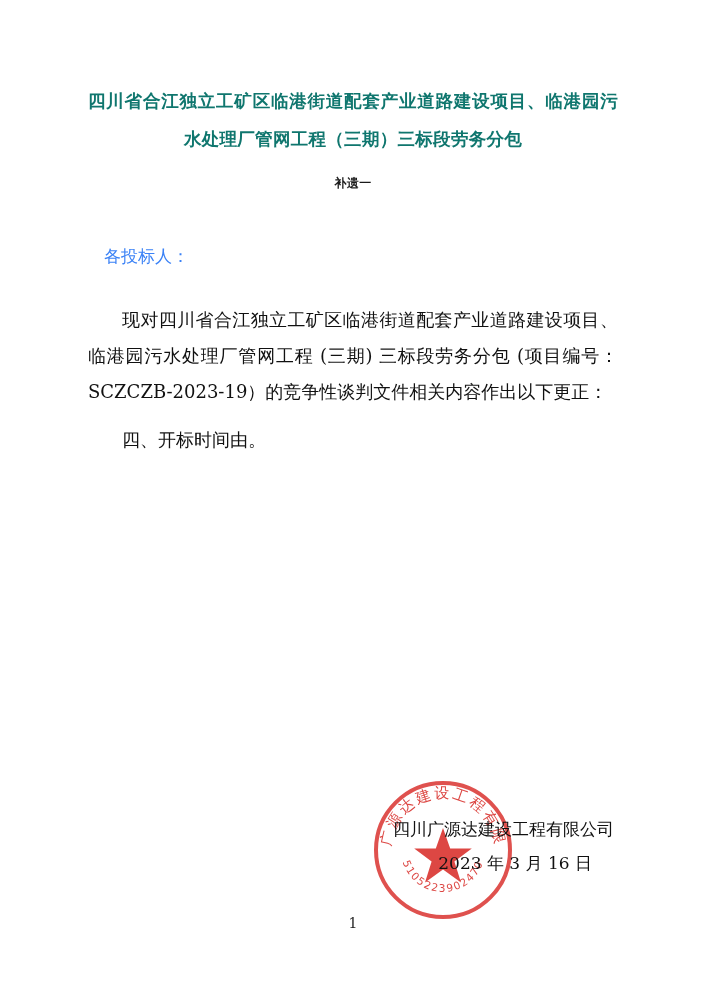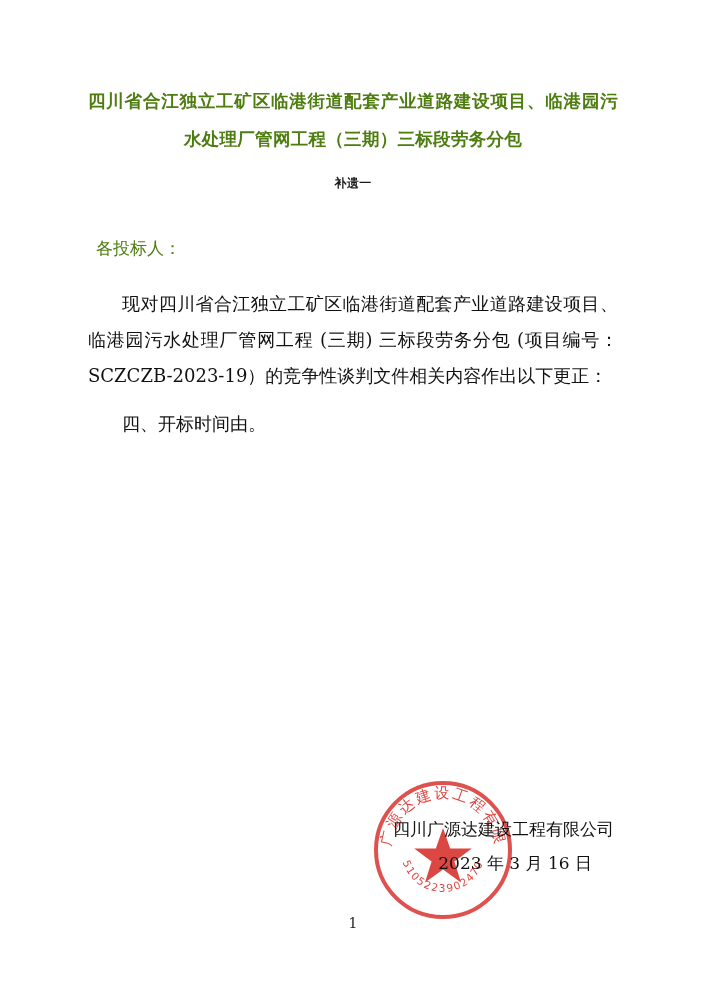--- a/index.html
+++ b/index.html
@@ -26,42 +26,42 @@
     top: 0;
     width: 530px;
     height: 999px;
   }
   .doc-title {
     margin: 0;
     padding-top: 82px;
     font-size: 17.5px;
     line-height: 38px;
     font-weight: bold;
-    color: #4d7c0f;
+    color: #0f766e;
     text-align: justify;
     text-align-last: center;
     letter-spacing: 0.3px;
     font-family: "DejaVu Serif", "Liberation Serif", serif;
   }
   .doc-subtitle {
     margin: 0;
     padding-top: 8px;
     font-size: 12px;
     line-height: 34px;
     font-weight: bold;
     color: #1a1a1a;
     text-align: center;
     letter-spacing: 0.3px;
   }
   .salutation {
-    margin: 8px;
+    margin: 16px;
     padding-top: 22px;
     font-size: 17px;
     line-height: 36px;
-    color: #4d7c0f;
+    color: #3b82f6;
   }
   .para {
     margin: 0;
     padding-top: 12px;
     font-size: 18px;
     line-height: 36px;
     color: #111;
     text-align: justify;
     text-indent: 34px;
   }

